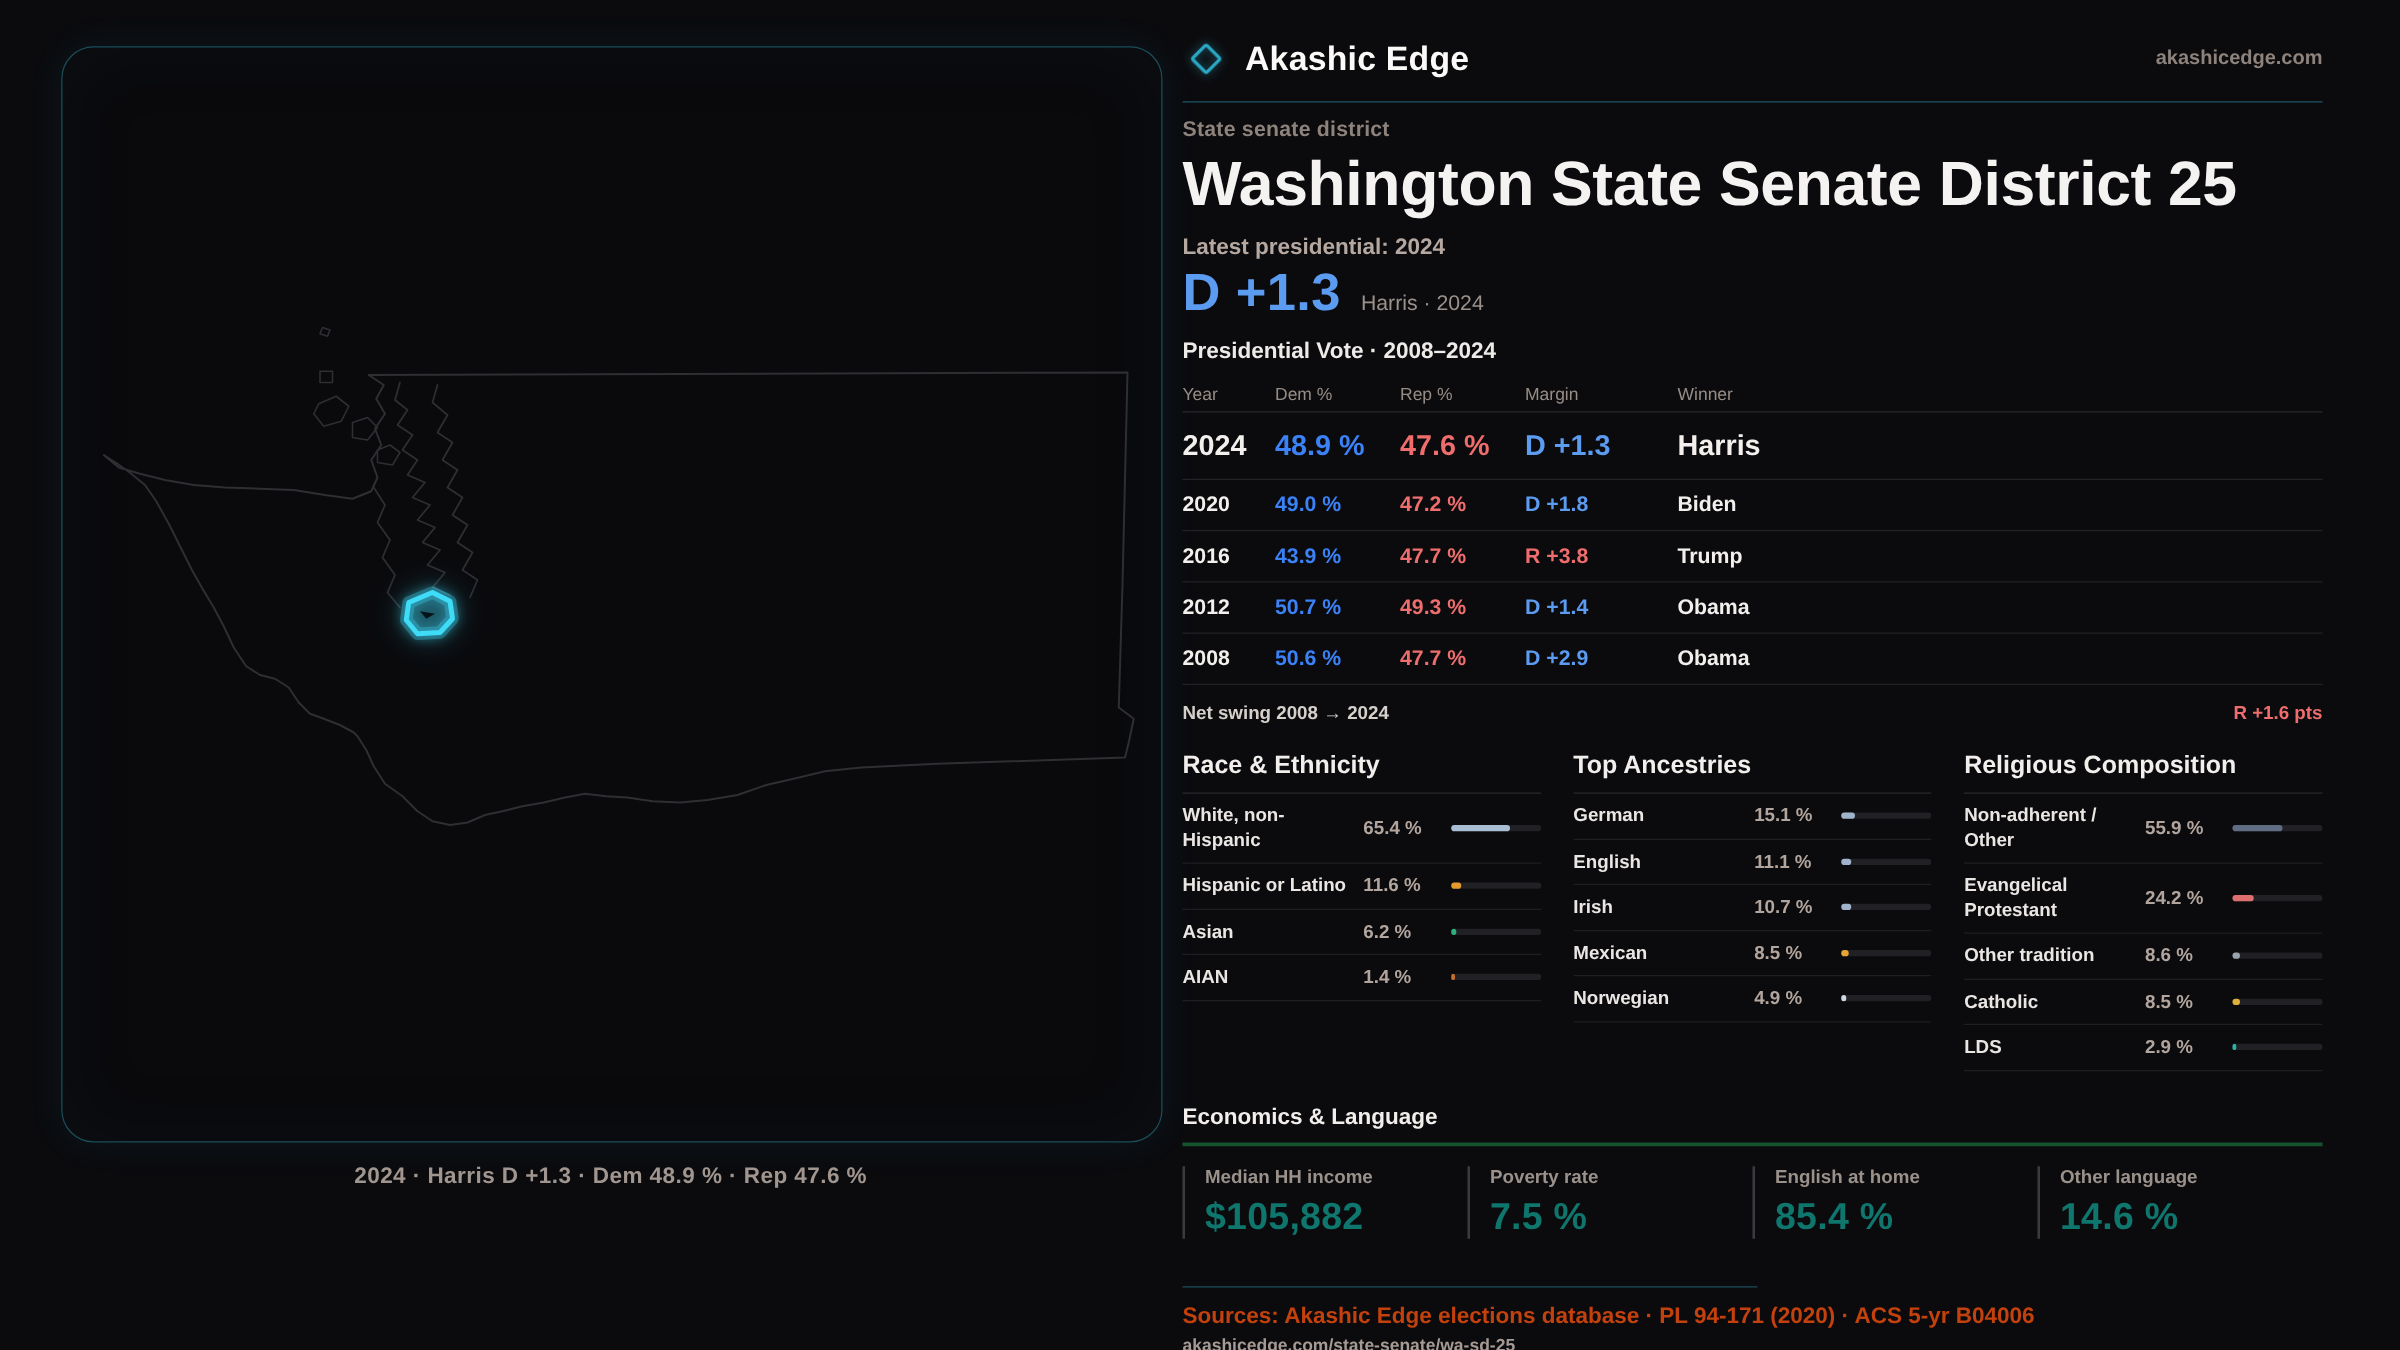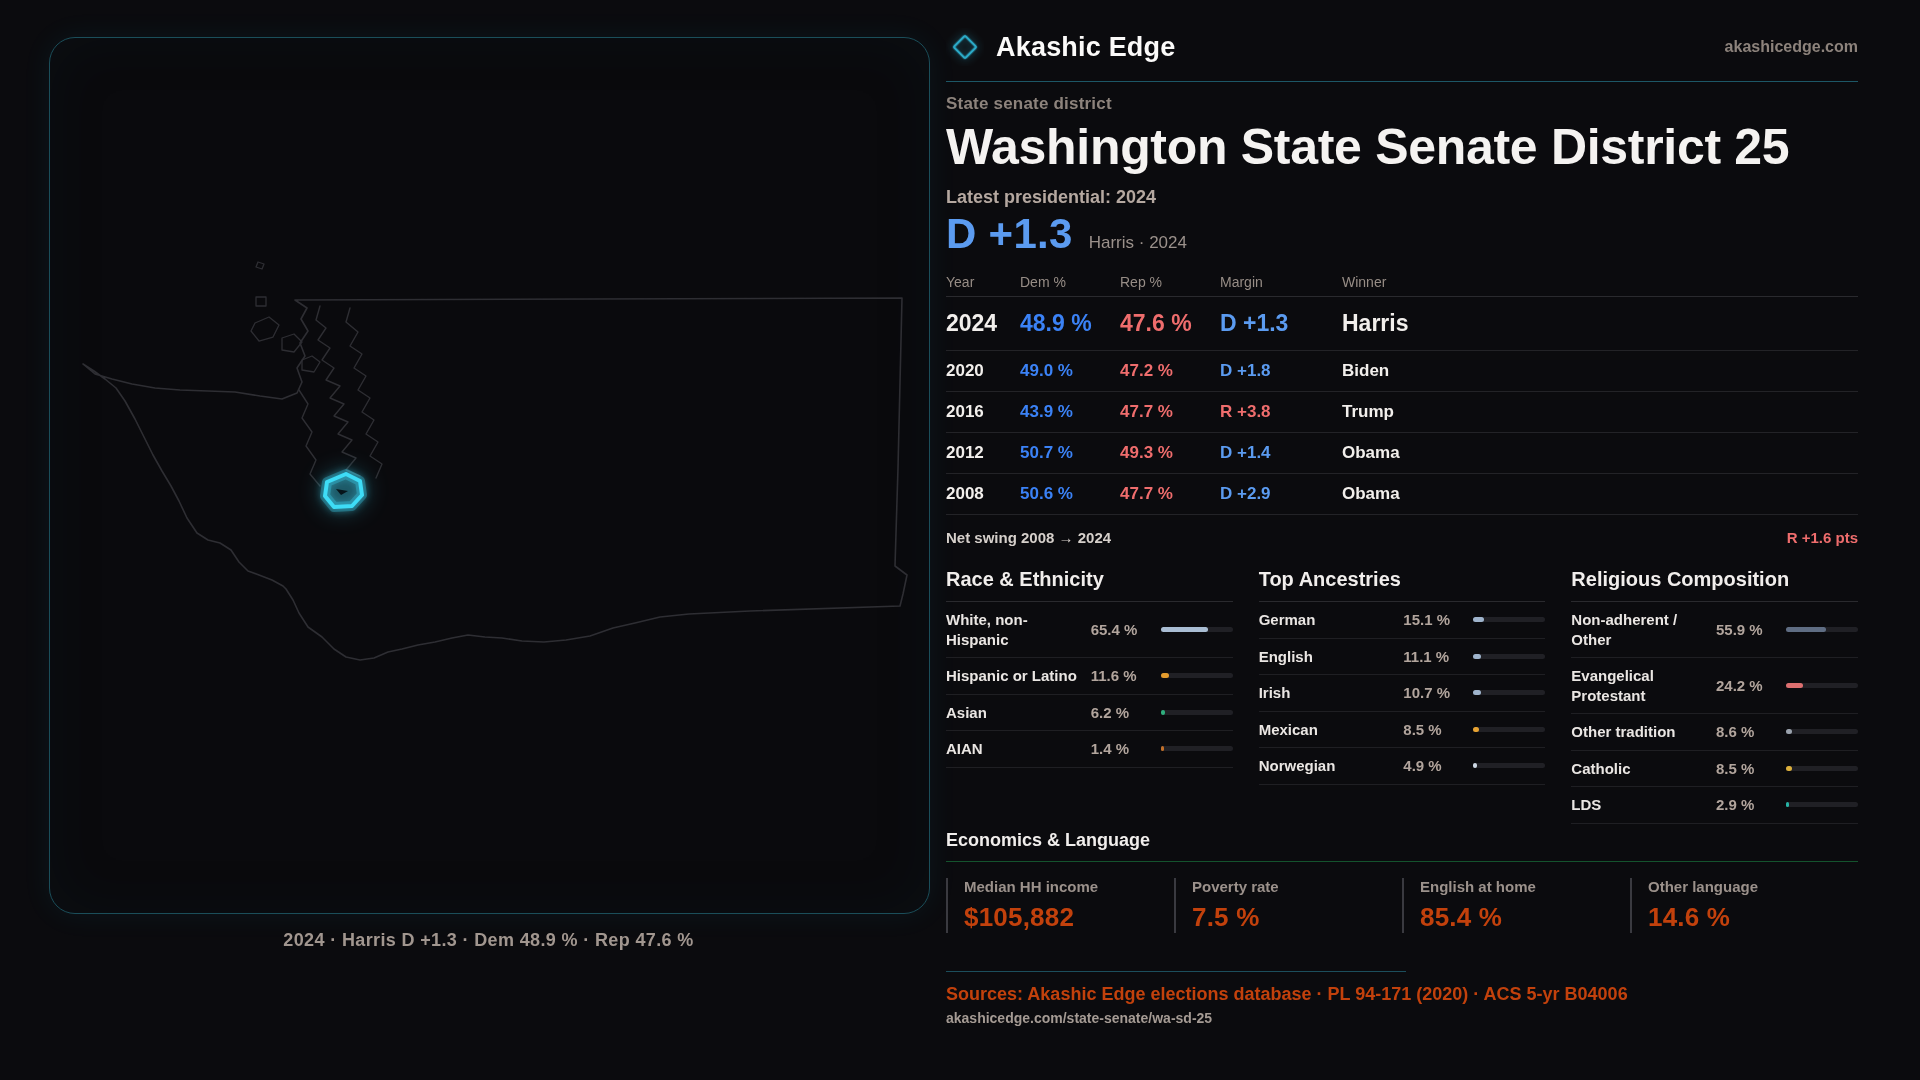--- a/index.html
+++ b/index.html
@@ -48,25 +48,25 @@
   .net-value{color:#ef6d6d;}
   
   .demo-grid{display:grid;grid-template-columns:1fr 1fr 1fr;gap:26px;margin-top:22px;}
   .demo-title{font-size:20px;font-weight:700;color:#f1eeec;padding-bottom:10px;border-bottom:1px solid #2a2a2e;}
   .demo-row{display:grid;grid-template-columns:1fr 62px 72px;gap:8px;align-items:center;padding:8px 0;border-bottom:1px solid #1f1f23;}
   .demo-label{font-size:15px;font-weight:700;color:#eae6e3;line-height:1.3;}
   .demo-value{font-size:15px;font-weight:600;color:#b2a59d;white-space:nowrap;}
   .bar{height:5px;border-radius:3px;background:#202025;}
   .bar i{display:block;height:5px;border-radius:3px;min-width:3px;}
   
-  .econ-title{margin-top:6px;font-size:18px;font-weight:700;color:#f1eeec;padding-bottom:10px;border-bottom:1px solid #14532d;}
+  .econ-title{margin-top:26px;font-size:18px;font-weight:700;color:#f1eeec;padding-bottom:10px;border-bottom:3px solid #14532d;}
   .econ-grid{display:grid;grid-template-columns:repeat(4,1fr);margin-top:16px;}
   .econ-card{border-left:2px solid #3a3a40;padding-left:16px;}
   .econ-label{font-size:15px;font-weight:600;color:#9b918b;}
-  .econ-value{margin-top:7px;font-size:26px;font-weight:800;color:#c2410c;letter-spacing:.2px;}
+  .econ-value{margin-top:7px;font-size:30px;font-weight:800;color:#0f766e;letter-spacing:.2px;}
   
   .footer{margin-top:38px;}
   .footer-rule{width:460px;height:1px;background:#1c4e5c;}
   .sources{margin-top:12px;font-size:18px;font-weight:600;color:#c2410c;}
   .permalink{margin-top:5px;font-size:14px;font-weight:700;color:#a59b94;}
 </style>
 </head>
 <body>
 
 <div class="map-panel">
@@ -118,20 +118,21 @@
 
   <div class="kicker">State senate district</div>
   <h1>Washington State Senate District 25</h1>
 
   <div class="latest">Latest presidential: 2024</div>
   <div class="headline">
     <span class="headline-margin">D +1.3</span>
     <span class="headline-context">Harris · 2024</span>
   </div>
 
+  <div class="table-title">Presidential Vote · 2008–2024</div>
   <div class="results">
     <div class="r-head">
         <span class="hc">Year</span>
         <span class="hc">Dem %</span>
         <span class="hc">Rep %</span>
         <span class="hc">Margin</span>
         <span class="hc">Winner</span>
       </div>
     <div>
         <div class="r-row emph">

